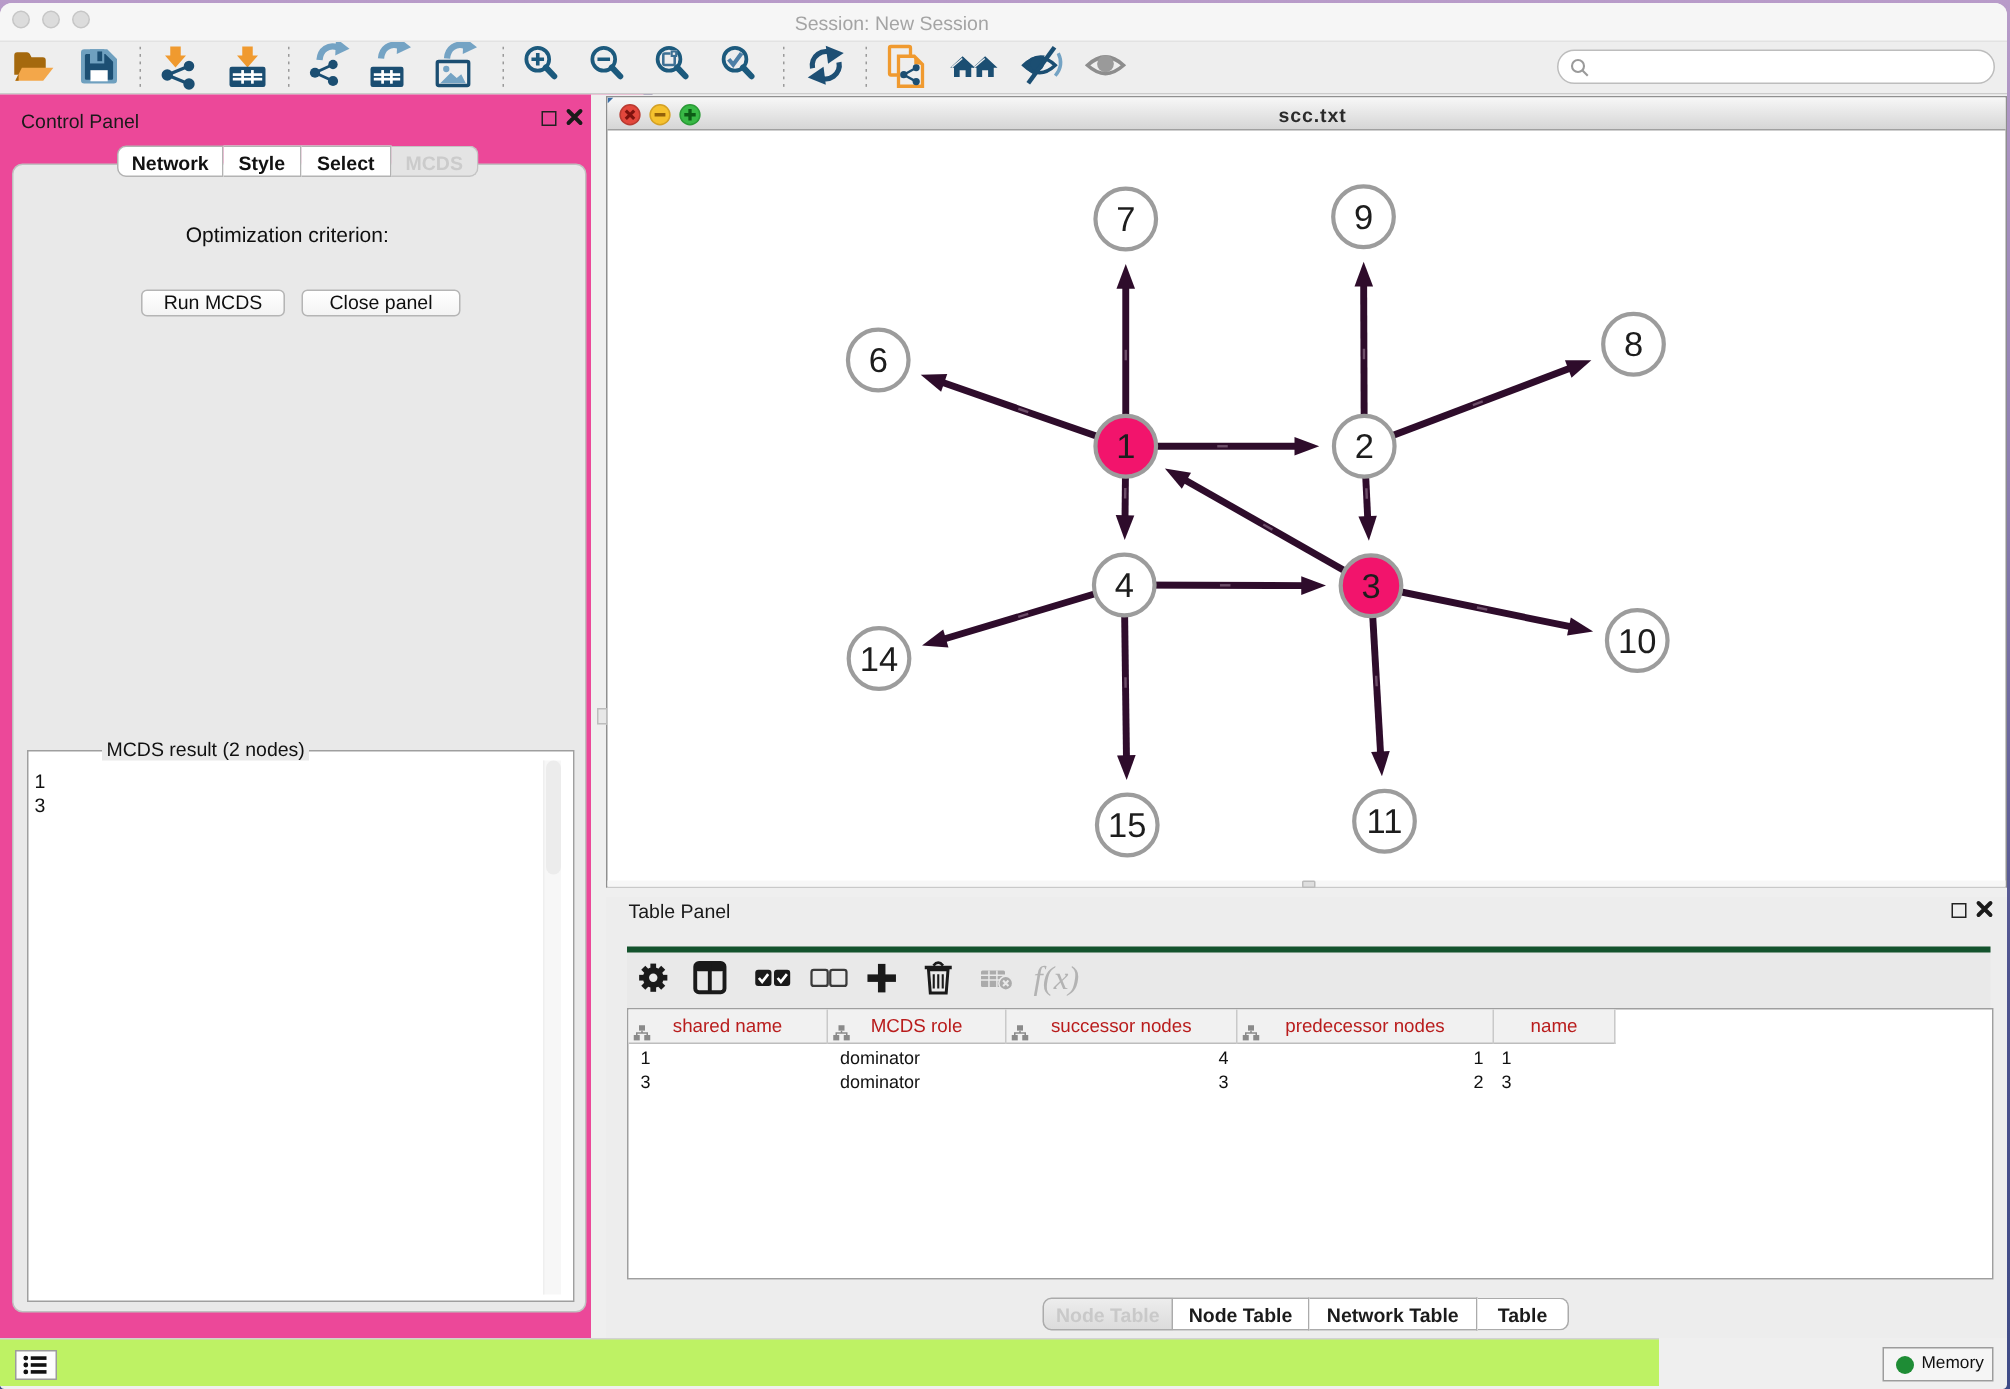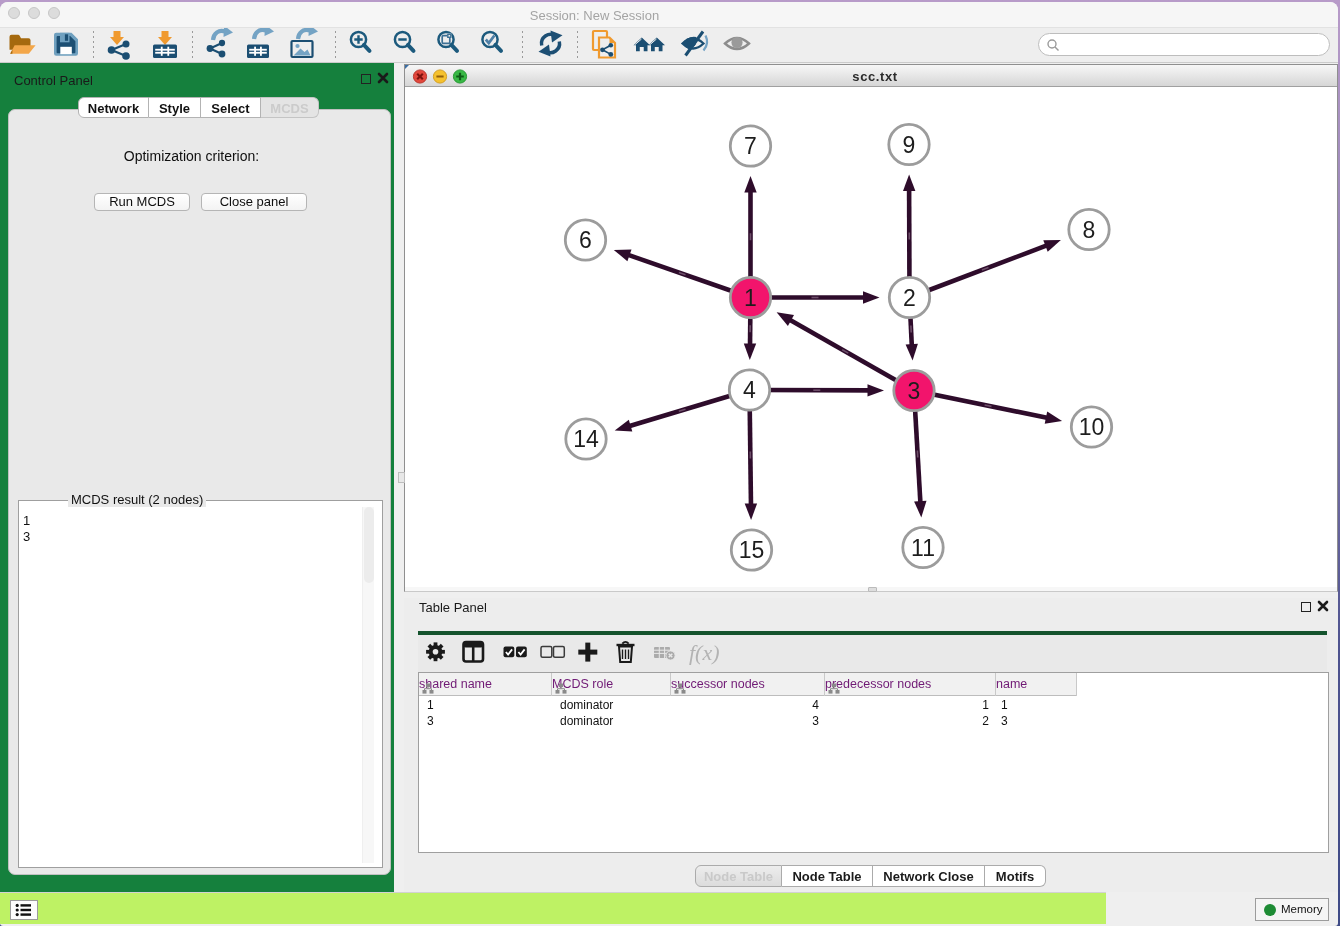--- a/index.html
+++ b/index.html
@@ -7,21 +7,21 @@
 body { font-family:"Liberation Sans", sans-serif; background:linear-gradient(180deg,#b89bc9 0%,#8d7fb2 35%,#4e538f 70%,#3e4a86 100%); }
 #win { position:absolute; left:0; top:2px; width:1338px; height:924px; background:#efefef; border-radius:8px 8px 3px 3px; overflow:hidden; }
 #titlebar { position:absolute; left:0; top:0; width:1338px; height:26px; background:#f6f6f6; border-bottom:1px solid #e2e2e2; }
 #titlebar .tl { position:absolute; top:5px; width:12px; height:12px; border-radius:50%; background:#dcdcdc; border:1px solid #c6c6c6; }
 #title-text { position:absolute; top:0; left:0; width:1189px; height:26px; line-height:27px; text-align:center; color:#a4a4a4; font-size:13px; }
 #toolbar { position:absolute; left:0; top:26px; width:1338px; height:35px; background:#eeeeee; border-bottom:1px solid #cbcbcb; }
 .tsep { position:absolute; top:3px; height:28px; width:1px; background-image:linear-gradient(#9a9a9a 33%, rgba(0,0,0,0) 0%); background-size:1px 5px; }
 #search { position:absolute; left:1038px; top:5px; width:292px; height:23px; background:#fff; border:1px solid #bdbdbd; border-radius:12px; }
 #search svg { position:absolute; left:7px; top:4px; }
 
-#cpanel { position:absolute; left:0; top:61px; width:435px; height:829px; background:#15803d; border-right:6px solid #0c4a6e; }
+#cpanel { position:absolute; left:0; top:61px; width:435px; height:829px; background:#ec4899; border-right:6px solid #0c4a6e; }
 .panhdr { font-size:13px; color:#1a1a1a; }
 .wbtn-sq { position:absolute; width:9.5px; height:9.5px; border:1.6px solid #222; }
 .wbtn-x { position:absolute; font-size:12px; font-weight:bold; color:#1a1a1a; }
 #cp-tabs { position:absolute; top:34px; left:78px; height:21px; display:flex; z-index:3; }
 .cptab { height:21px; line-height:21px; text-align:center; background:#fff; border:1px solid #b3b3b3; border-left:none; font-size:13px; font-weight:bold; color:#111; }
 .cptab.first { border-left:1px solid #b3b3b3; border-radius:6px 0 0 6px; }
 .cptab.dis { background:#e4e4e4; color:#cbcbcb; border-radius:0 6px 6px 0; border-color:#c4c4c4; }
 #cp-inner { position:absolute; left:8px; top:46px; width:383px; height:766px; background:#e9e9e9; border:1px solid #c0c0c0; border-radius:7px; }
 #opt-label { position:absolute; left:0; top:85px; width:383px; text-align:center; font-size:14px; color:#0f0f0f; }
 #opt-select { position:absolute; left:44px; top:97px; width:310px; height:20px; background:linear-gradient(#ffffff,#f1f1f1); border:1px solid #b3b3b3; border-radius:5px; font-size:13.5px; color:#0f0f0f; line-height:20px; padding-left:13px; }
@@ -40,21 +40,21 @@
 #nw-strip { position:absolute; left:0; top:522px; width:932px; height:4px; background:#f7f7f7; }
 #nw-handle { position:absolute; left:463px; top:522px; width:9px; height:5px; background:#dedede; border:1px solid #bbbbbb; border-radius:1px; }
 
 #vdiv-handle { position:absolute; left:398px; top:470px; width:7px; height:11px; background:#e8e8e8; border:1px solid #bdbdbd; }
 
 #tpanel { position:absolute; left:404px; top:596px; width:934px; height:294px; background:#ededed; }
 #tp-toolbar { position:absolute; left:14px; top:33px; width:909px; height:41px; background:#e9e9e9; border-top:4px solid #14532d; }
 #tp-table { position:absolute; left:14px; top:74px; width:911px; height:181px; background:#fff; border:1px solid #9f9f9f; }
 #tp-header { position:absolute; left:0; top:0; width:658px; height:23px; background:#f1f1f1; border-bottom:1px solid #bdbdbd; }
 .th .sm { position:absolute; left:3px; top:6px; }
-.th { position:absolute; top:0; height:23px; font-size:12.5px; color:#701a75; text-align:left; line-height:23px; border-right:1px solid #c9c9c9; }
+.th { position:absolute; top:0; height:23px; font-size:12.5px; color:#b91c1c; text-align:center; line-height:23px; border-right:1px solid #c9c9c9; }
 .td { position:absolute; font-size:12px; color:#111; }
 
 #btabs { position:absolute; left:291px; top:267px; height:22px; display:flex; }
 .btab { height:22px; line-height:22px; text-align:center; background:#fff; border:1px solid #ababab; border-left:none; font-size:13px; font-weight:bold; color:#1b1b1b; }
 .btab.first { border-left:1px solid #ababab; border-radius:6px 0 0 6px; background:linear-gradient(#ededed,#dcdcdc); color:#c9c9c9; }
 .btab.last { border-radius:0 6px 6px 0; }
 
 #statusbar { position:absolute; left:0; top:890px; width:1106px; height:32px; background:#bef264; border-top:1px solid #d2d2d2; }
 #sb-btn { position:absolute; left:10px; top:7px; width:28px; height:20px; background:#fdfdfd; border:1px solid #9c9c9c; }
 #mem-btn { position:absolute; left:1255px; top:5px; width:74px; height:23px; background:#f5f5f5; border:1px solid #9c9c9c; font-size:11.5px; color:#111; }
@@ -351,22 +351,22 @@
       <div class="td" style="left:582px; top:25px;">1</div>
       <div class="td" style="left:8px; top:41px;">3</div>
       <div class="td" style="left:141px; top:41px;">dominator</div>
       <div class="td" style="left:388px; top:41px; width:12px; text-align:right;">3</div>
       <div class="td" style="left:558px; top:41px; width:12px; text-align:right;">2</div>
       <div class="td" style="left:582px; top:41px;">3</div>
     </div>
     <div id="btabs">
       <div class="btab first" style="width:87px;">Node Table</div>
         <div class="btab" style="width:91px;">Node Table</div>
-        <div class="btab" style="width:112px;">Network Close</div>
-        <div class="btab last" style="width:61px;">Motifs</div>
+        <div class="btab" style="width:112px;">Network Table</div>
+        <div class="btab last" style="width:61px;">Table</div>
     </div>
   </div>
   <div id="statusbar">
     <div id="sb-btn"><svg width="26" height="18" viewBox="0 0 26 18">
           <circle cx="6.2" cy="4.4" r="1.6" fill="#111"></circle>
           <circle cx="6.2" cy="9" r="1.6" fill="#111"></circle>
           <circle cx="6.2" cy="13.6" r="1.6" fill="#111"></circle>
           <rect x="9.5" y="3.2" width="10.5" height="2.4" fill="#111"></rect>
           <rect x="9.5" y="7.8" width="10.5" height="2.4" fill="#111"></rect>
           <rect x="9.5" y="12.4" width="10.5" height="2.4" fill="#111"></rect>

